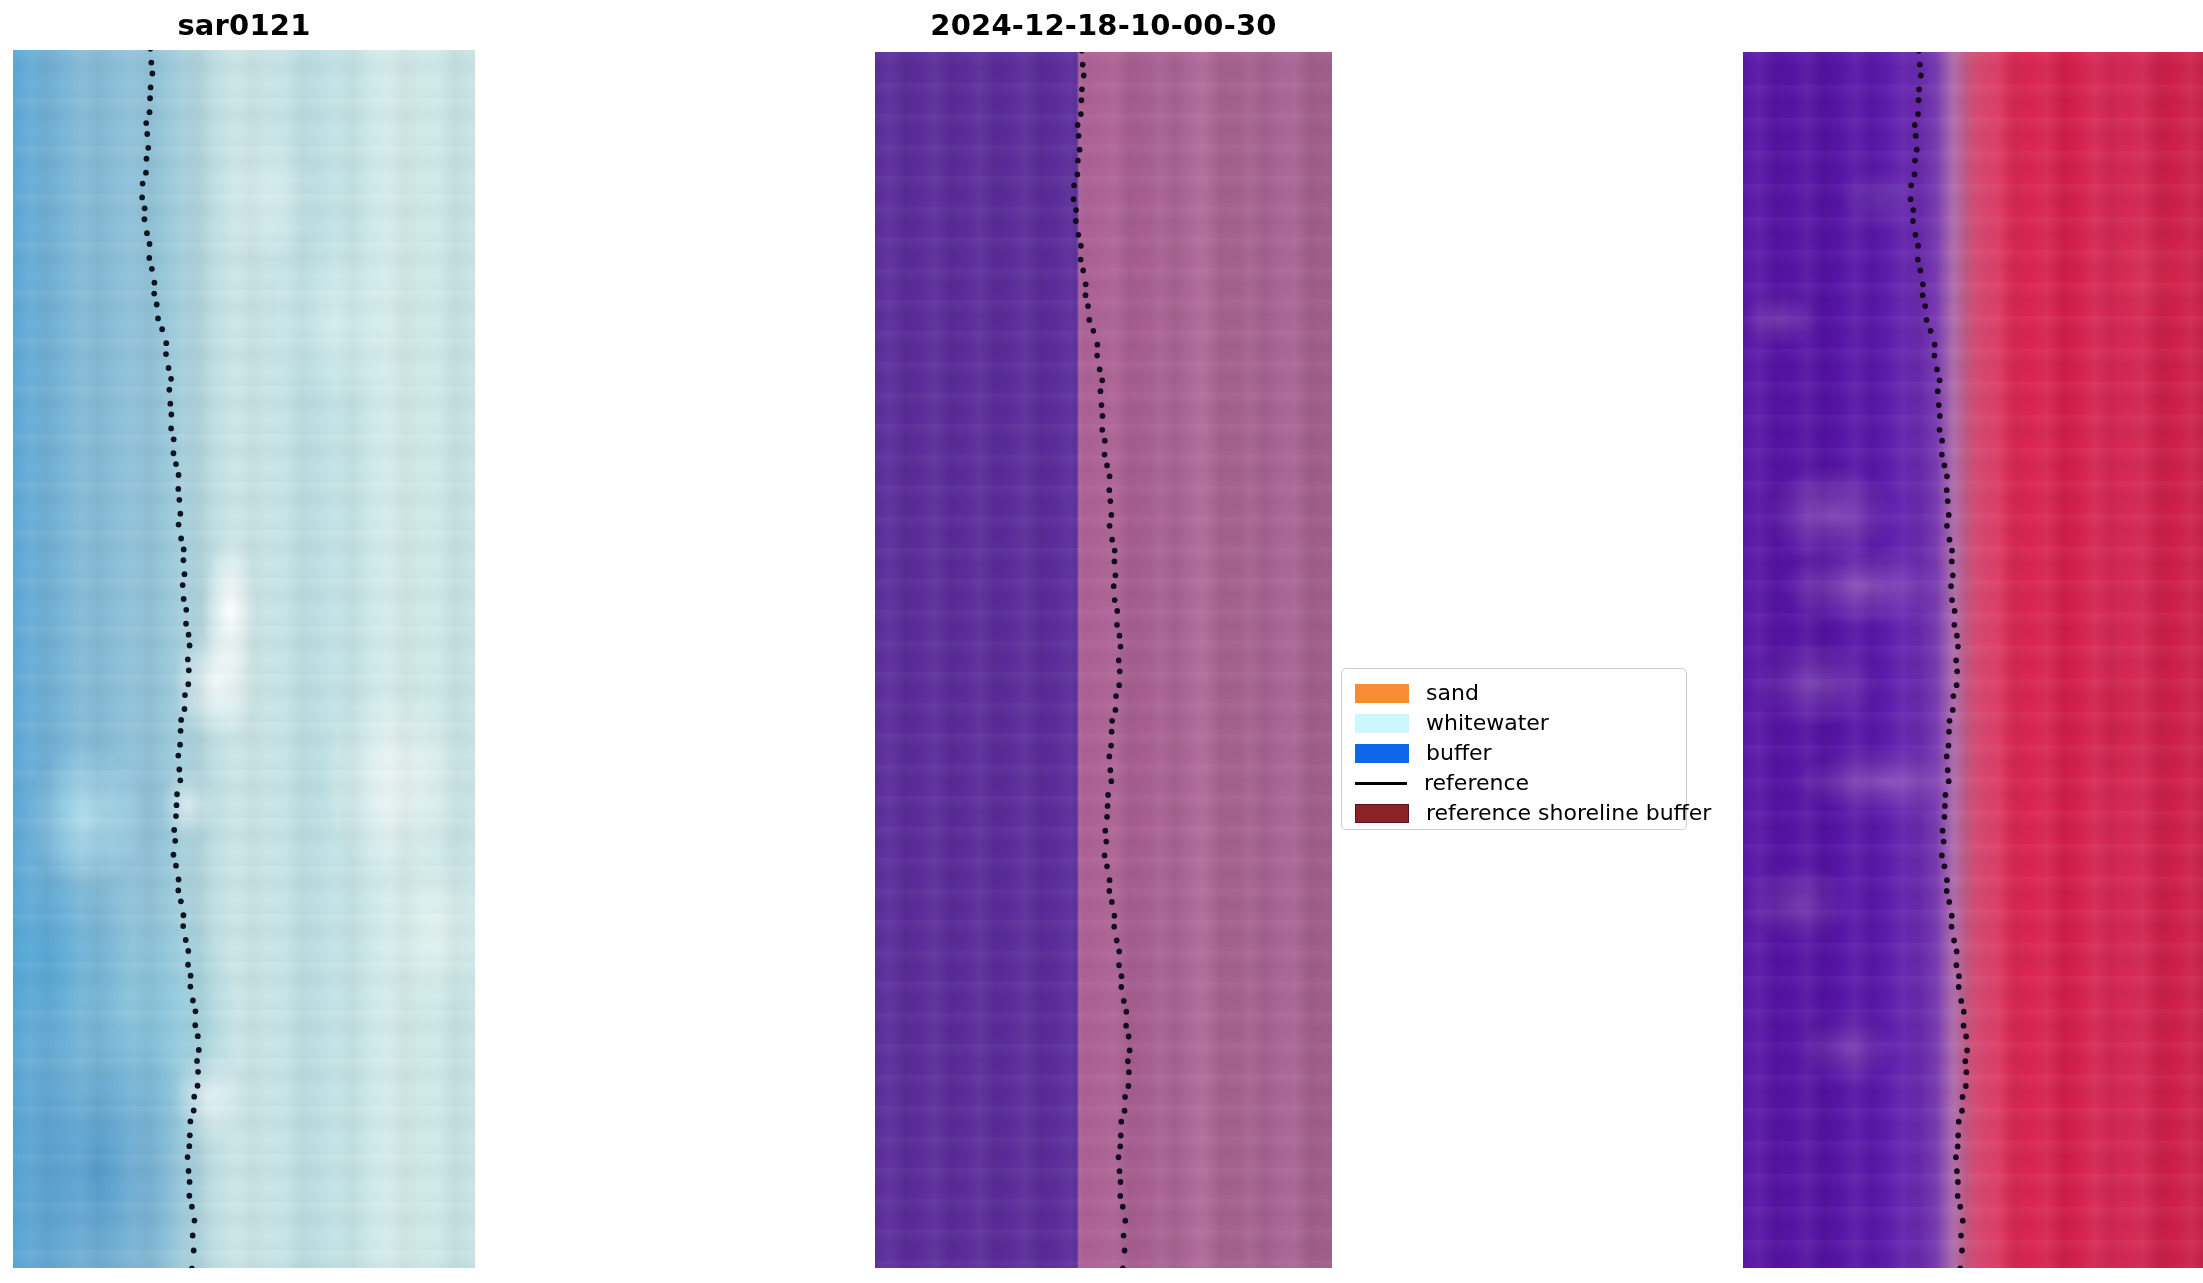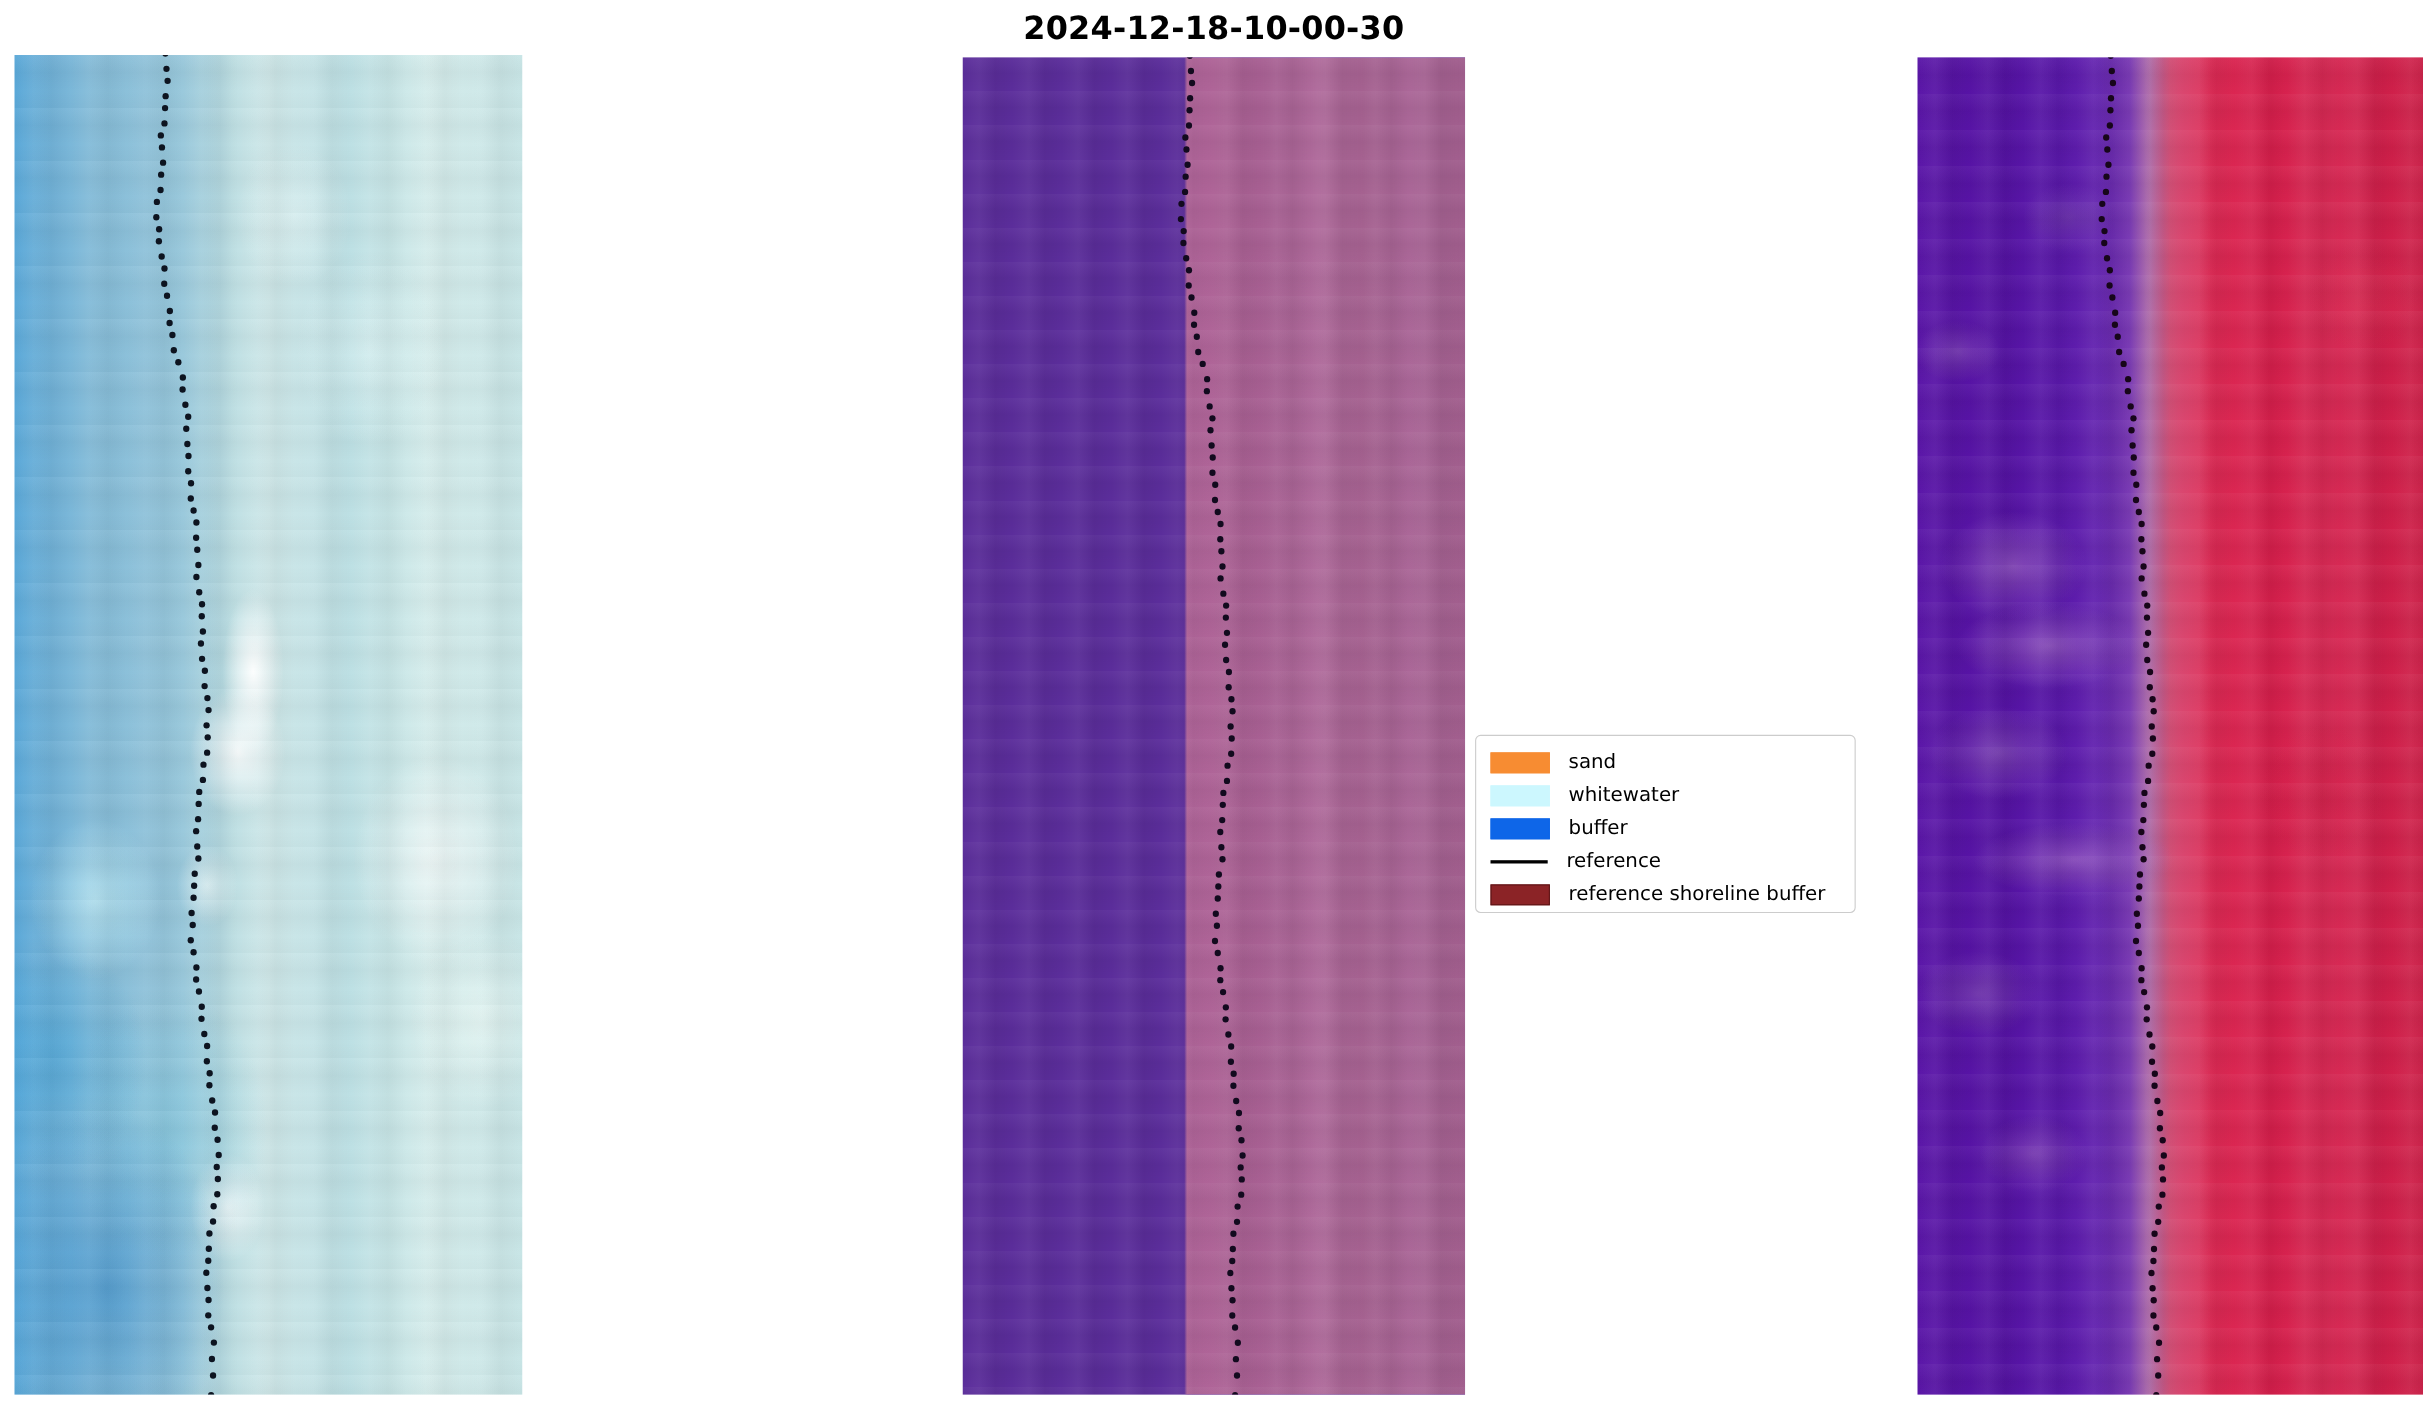--- a/index.html
+++ b/index.html
@@ -120,28 +120,29 @@
   .shore-svg{position:absolute;left:0;top:0;width:100%;height:100%;pointer-events:none;}
 
   
   #legend{position:absolute;left:1341px;top:668px;width:346px;height:162px;
           background:#ffffff;border:1px solid #cccccc;border-radius:5px;
           box-sizing:border-box;padding:9px 12px 9px 13px;}
   .leg-row{display:flex;align-items:center;height:30px;}
   .leg-swatch{width:52px;height:17px;flex:0 0 52px;margin-right:17px;}
   .leg-line{width:52px;height:0;flex:0 0 52px;margin-right:17px;
             border-top:3px solid #000;}
-  .leg-label{font-size:18px;color:#000;white-space:nowrap;line-height:1;
+  .leg-label{font-size:22px;color:#000;white-space:nowrap;line-height:1;
              font-family:"DejaVu Sans",sans-serif;}
 </style>
 </head>
 <body>
 
 <div class="figure">
 
+  <div class="panel-title" id="title1">sar0121</div>
   <div class="panel-title" id="title2">2024-12-18-10-00-30</div>
 
   <div class="panel" id="panel1">
     <div class="imgstack">
       <div class="lay p1-base"></div>
       <div class="lay p1-blobs"></div>
       <div class="lay p1-vband"></div>
       <div class="lay p1-hband"></div>
     </div>
     <svg class="shore-svg" viewBox="0 0 100 100" preserveAspectRatio="none">

